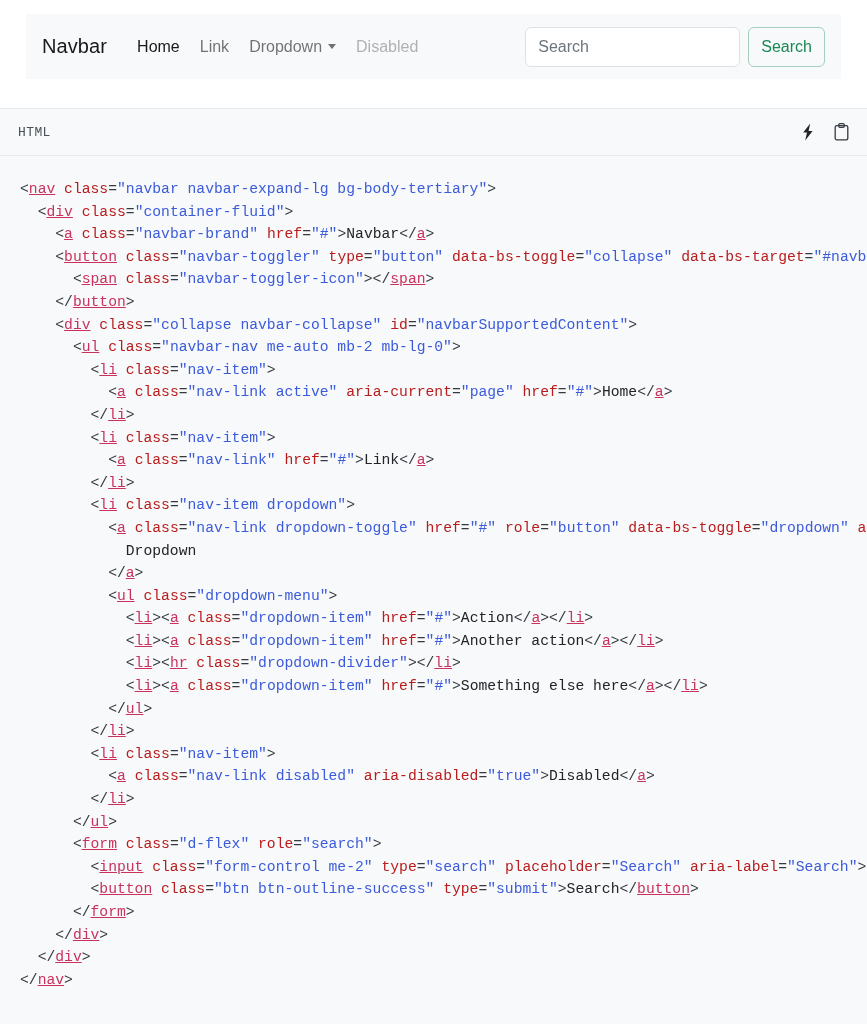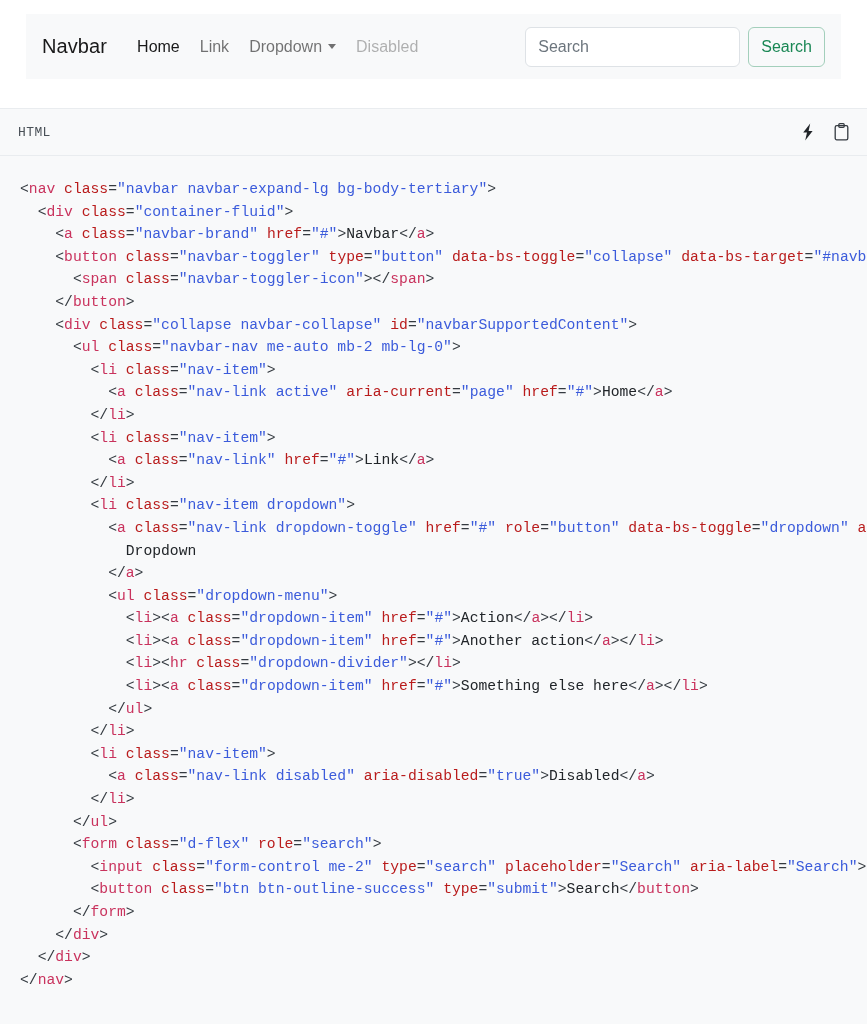--- a/index.html
+++ b/index.html
@@ -149,21 +149,21 @@
   pre.code {
     margin: 0;
     padding: 0 0 0 20px;
     font-family: "Liberation Mono", monospace;
     font-size: 14.7px;
     line-height: 22.6px;
     color: #343a40;
     white-space: pre;
     overflow: hidden;
   }
-  .t  { color: #c9325d; }   
+  .t  { color: #c9325d; text-decoration: underline; }   
   .a  { color: #b91c1c; }   
   .v  { color: #3b5bdb; }   
   .p  { color: #343a40; }   
   .x  { color: #212529; }   
 </style>
 </head>
 <body>
 
 <div class="preview">
   <nav class="navbar">

